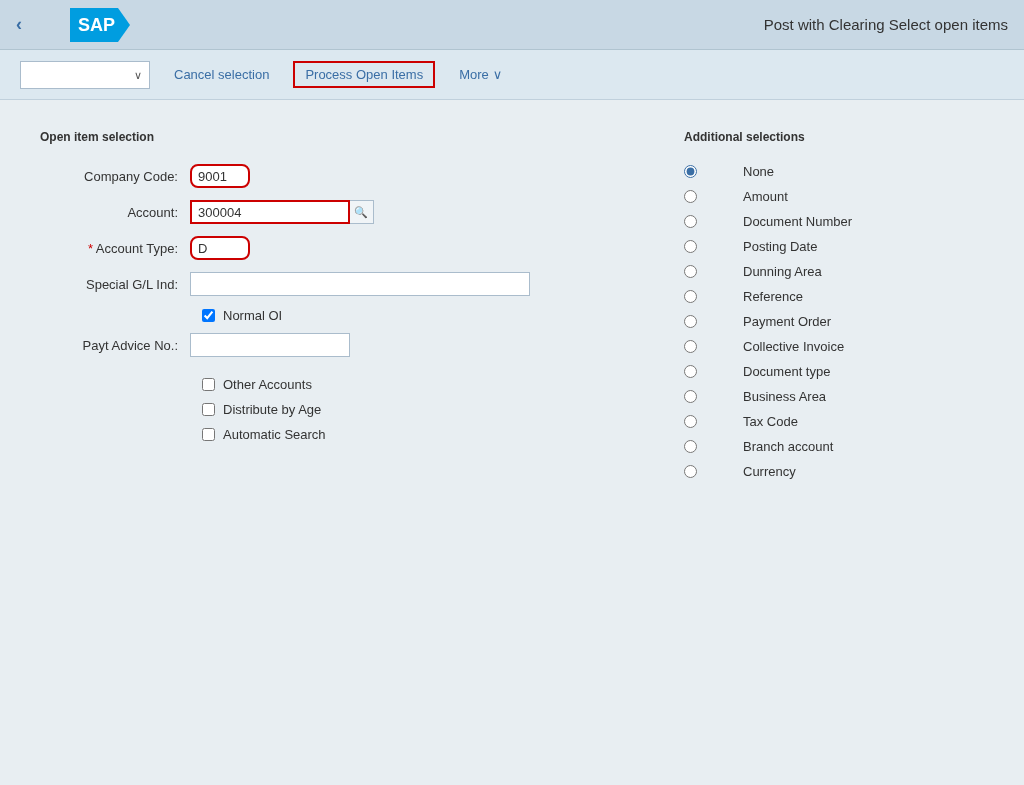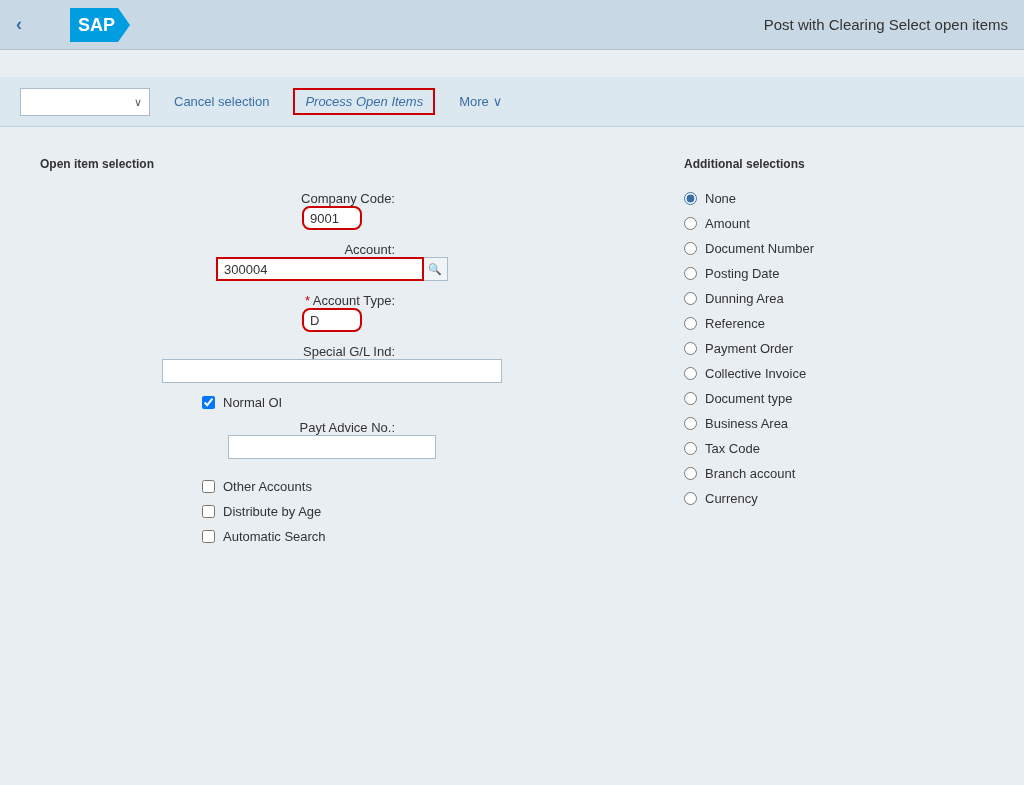--- a/index.html
+++ b/index.html
@@ -41,21 +41,20 @@
 
     
     .toolbar {
       background: #dce8f0;
       height: 50px;
       display: flex;
       align-items: center;
       padding: 0 20px;
       gap: 24px;
       border-bottom: 1px solid #c0d0dc;
-      margin-top: 27px;
     }
     .toolbar-dropdown {
       border: 1px solid #aabccc;
       background: white;
       padding: 4px 30px 4px 8px;
       min-width: 130px;
       height: 28px;
       appearance: none;
       position: relative;
       cursor: pointer;
@@ -87,21 +86,20 @@
       padding: 0;
     }
     .process-btn {
       border: 2px solid #cc0000;
       background: none;
       color: #3a6ea5;
       cursor: pointer;
       font-size: 13px;
       padding: 4px 10px;
       font-weight: normal;
-      font-style: italic;
     }
     .more-btn {
       background: none;
       border: none;
       color: #3a6ea5;
       cursor: pointer;
       font-size: 13px;
       display: flex;
       align-items: center;
       gap: 4px;
@@ -123,21 +121,20 @@
       font-size: 12px;
       font-weight: bold;
       color: #333;
       margin-bottom: 20px;
     }
 
     .form-row {
       display: flex;
       align-items: center;
       margin-bottom: 12px;
-      flex-direction: column;
     }
     .form-label {
       width: 150px;
       color: #333;
       font-size: 13px;
       text-align: right;
       padding-right: 12px;
     }
     .form-label.required::before {
       content: '* ';
@@ -169,21 +166,21 @@
       justify-content: center;
       cursor: pointer;
       color: #555;
       font-size: 11px;
     }
     .input-short {
       width: 60px;
       border-radius: 8px;
     }
     .input-medium {
-      width: 208px;
+      width: 160px;
     }
     .input-long {
       width: 340px;
     }
 
     .checkbox-row {
       display: flex;
       align-items: center;
       margin-bottom: 10px;
       margin-left: 162px;
@@ -200,20 +197,21 @@
 
     
     .right-panel {
       width: 300px;
     }
 
     .radio-row {
       display: flex;
       align-items: center;
       margin-bottom: 10px;
+      gap: 38px;
     }
     .radio-row input[type="radio"] {
       margin-right: 8px;
       cursor: pointer;
       accent-color: #3a6ea5;
     }
     .radio-row label {
       color: #333;
       font-size: 13px;
       cursor: pointer;

